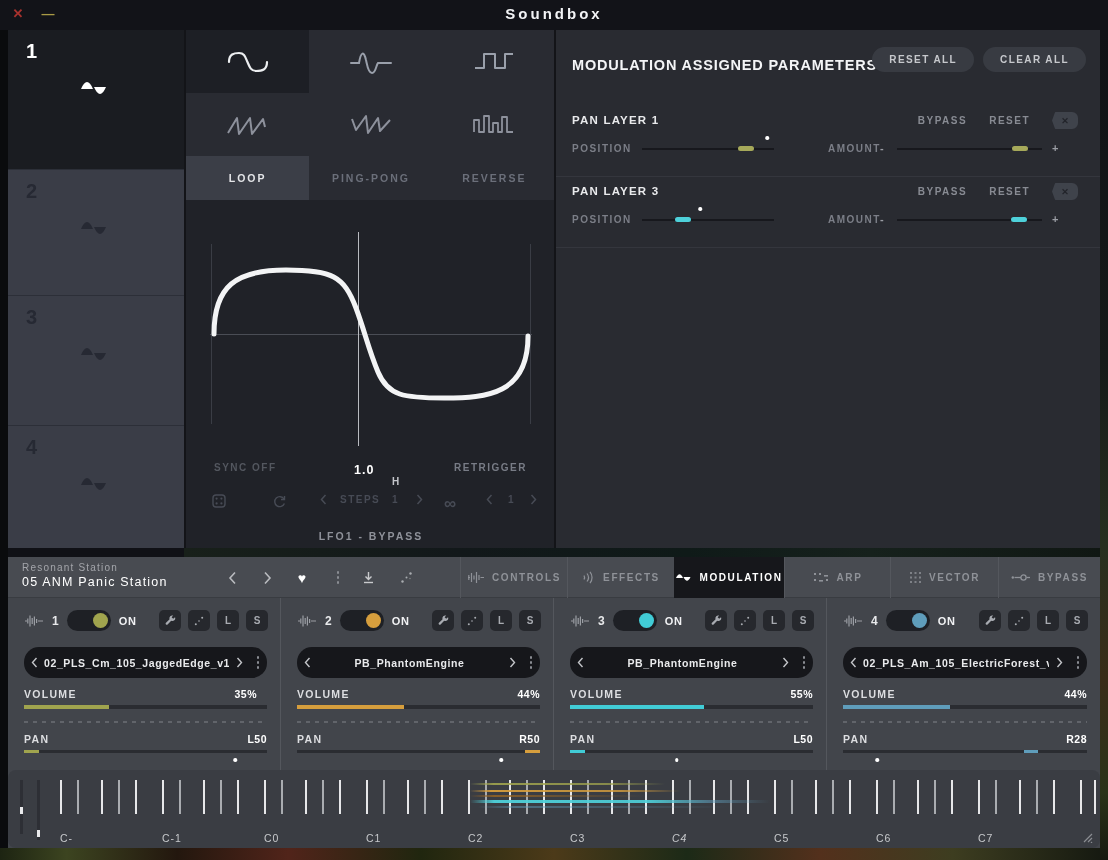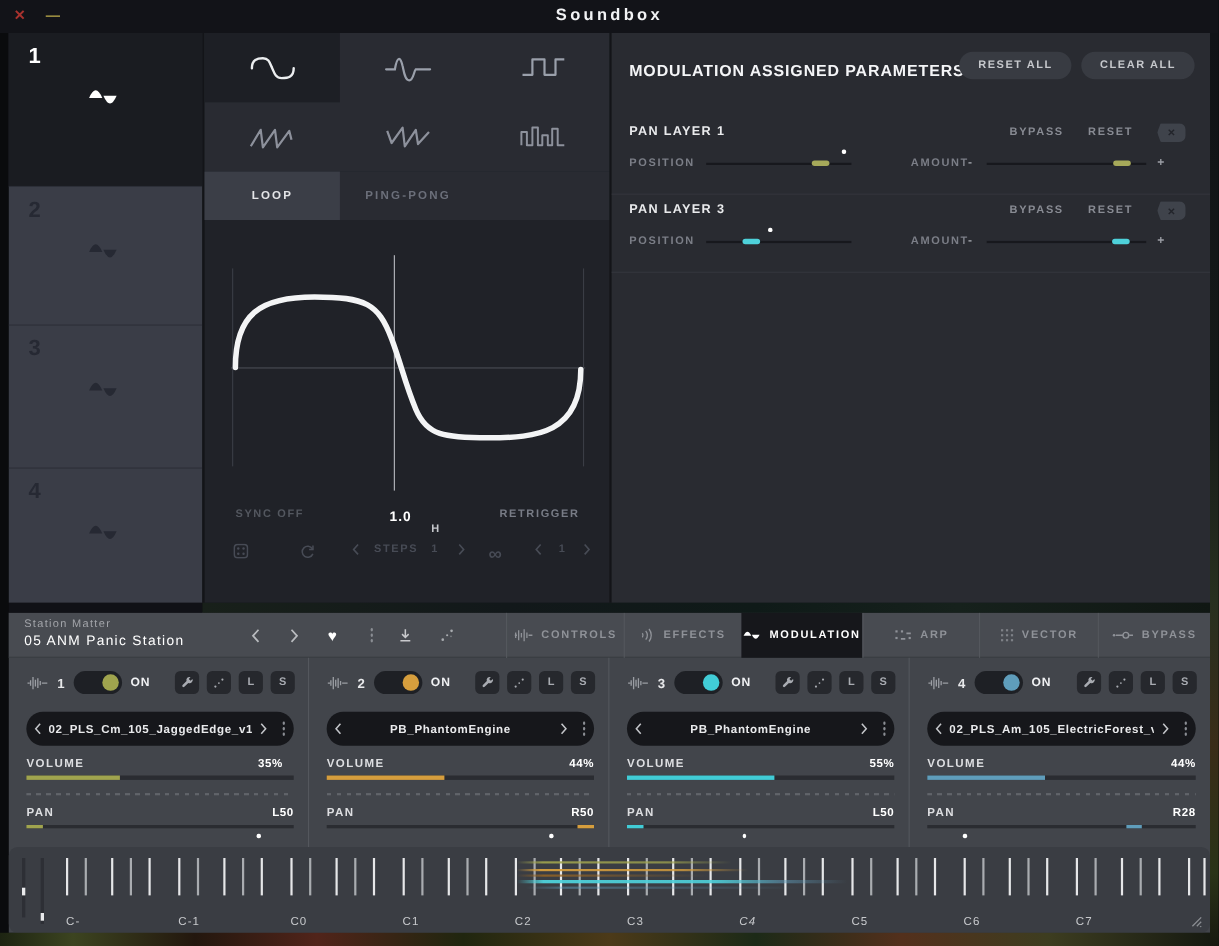--- a/index.html
+++ b/index.html
@@ -202,20 +202,21 @@
       <div class="shape-cell">
         <svg width="46" height="28" viewBox="0 0 46 28">
             <path d="M3 21 V9 H8 V21 H13 V5 H18 V21 H22 V12 H27 V21 H31 V6 H36 V21 H42" stroke="#8d919c" stroke-width="1.8" fill="none" stroke-linejoin="round"></path>
           </svg>
       </div>
     </div>
 
     <div class="modes">
       <div class="mode active">LOOP</div>
       <div class="mode">PING-PONG</div>
+      <div class="mode">REVERSE</div>
     </div>
 
     <div class="wave">
       <div class="hline"></div>
       <div class="vedge" style="left:1px"></div>
       <div class="vedge" style="right:1px"></div>
       <div class="cursor" style="left:46%"></div>
       <svg width="322" height="192" viewBox="0 0 322 192">
         <path d="M4 96 C4 48 26 32 76 32 C122 32 134 38 146 70 C155 94 158 110 168 134 C178 158 194 160 234 160 C278 160 318 156 318 98" stroke="#f3f4f5" stroke-width="5" fill="none" stroke-linecap="round"></path>
       </svg>
@@ -261,20 +262,21 @@
           </svg>
       </span>
       <span class="it" style="left:322px;top:2">1</span>
       <span class="it" style="left:344px;top:2">
         <svg width="7" height="11" viewBox="0 0 7 11">
             <path d="M1.5 1 L5.5 5.5 L1.5 10" stroke="#474b55" stroke-width="1.5" fill="none"></path>
           </svg>
       </span>
     </div>
 
+    <div class="lfo-status">LFO1 - BYPASS</div>
   </div>
 
   <div class="modpanel">
     <div class="mp-title">MODULATION ASSIGNED PARAMETERS</div>
     <div class="mp-pills">
       <div class="pill">RESET ALL</div>
       <div class="pill">CLEAR ALL</div>
     </div>
 
     <div class="mp-row-name" style="top:84px">PAN LAYER 1</div>
@@ -317,21 +319,21 @@
       </div>
       <span class="mp-sign" style="left:496px">+</span>
     </div>
     <div class="mp-sep" style="top:217px"></div>
   </div>
 </div>
 
 <div class="bottom">
 
   <div class="presetbar">
-    <div class="pb-bank">Station Matter</div>
+    <div class="pb-bank">Resonant Station</div>
     <div class="pb-name">05 ANM Panic Station</div>
 
     <div class="pb-ic" style="left:212px">
       <svg width="9" height="14" viewBox="0 0 9 14">
           <path d="M7 1.5 L2 7 L7 12.5" stroke="#b9bbbf" stroke-width="1.6" fill="none"></path>
         </svg>
     </div>
     <div class="pb-ic" style="left:247px">
       <svg width="9" height="14" viewBox="0 0 9 14">
           <path d="M2 1.5 L7 7 L2 12.5" stroke="#b9bbbf" stroke-width="1.6" fill="none"></path>

